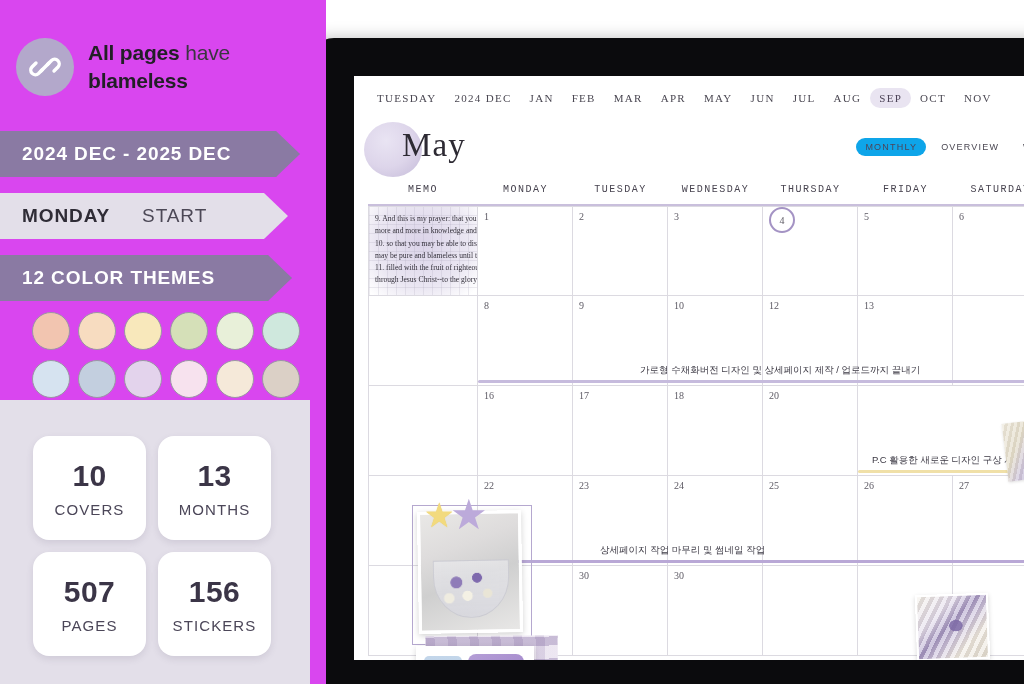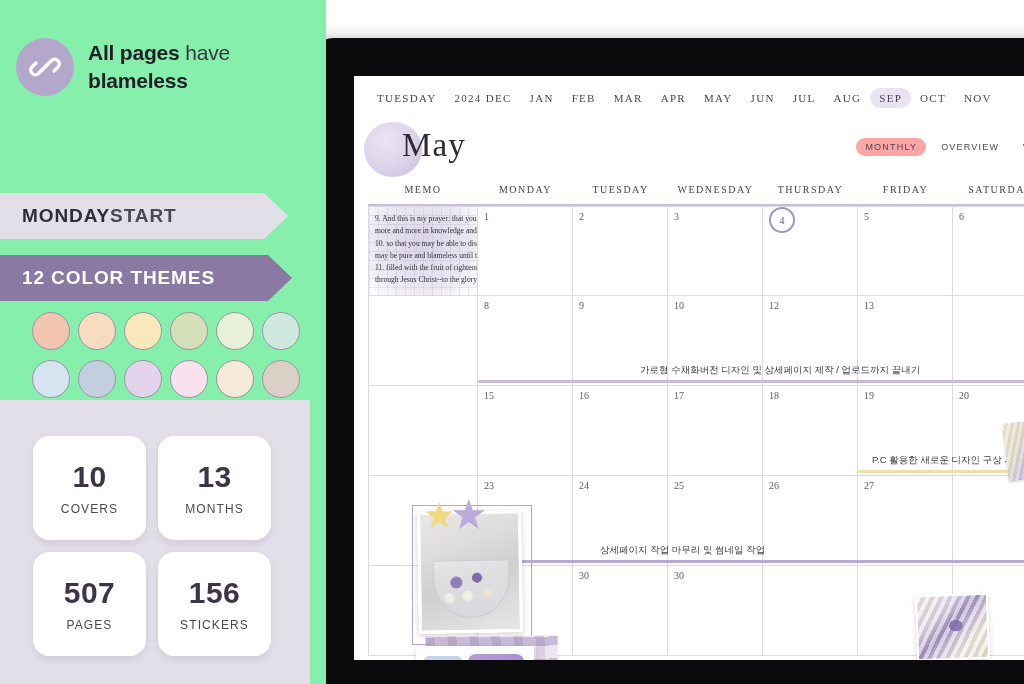--- a/index.html
+++ b/index.html
@@ -7,21 +7,21 @@
   body {
     font-family: "Liberation Sans", sans-serif;
     background: #ffffff;
     position: relative;
   }
 
   
   #promo-panel {
     position: absolute; left: 0; top: 0;
     width: 326px; height: 684px;
-    background: #86efac;
+    background: #d946ef;
     z-index: 5;
   }
   #promo-lower-bg {
     position: absolute; left: 0; top: 400px;
     width: 310px; height: 284px;
     background: #e3dfe9;
   }
 
   
   #hero { position: absolute; left: 16px; top: 38px; width: 290px; display: flex; align-items: center; gap: 14px; }
@@ -42,21 +42,21 @@
     display: flex; align-items: center;
     padding-left: 22px;
     color: #ffffff;
     font-size: 19px; font-weight: bold; letter-spacing: 0.9px;
     clip-path: polygon(0 0, calc(100% - 24px) 0, 100% 50%, calc(100% - 24px) 100%, 0 100%);
     box-shadow: 0 2px 5px rgba(60,50,80,0.18);
   }
   #ribbon-1 { top: 131px; width: 300px; background: #8a7aa3; }
   #ribbon-2 { top: 193px; width: 288px; background: #e3dfe9; color: #2f2c36; }
   #ribbon-3 { top: 255px; width: 292px; background: #8a7aa3; }
-  #ribbon-2 .lt { font-weight: bold; color: #4c4856; }
+  #ribbon-2 .lt { font-weight: normal; color: #4c4856; margin-left: 32px; }
 
   
   #swatch-grid {
     position: absolute; left: 32px; top: 312px;
     display: grid; grid-template-columns: repeat(6, 38px);
     grid-gap: 10px 8px;
   }
   .swatch { width: 38px; height: 38px; border-radius: 50%; border: 1px solid #9b96a5; }
 
   
@@ -64,21 +64,21 @@
     position: absolute; left: 33px; top: 436px;
     display: grid; grid-template-columns: repeat(2, 113px);
     grid-gap: 12px 12px;
   }
   .stat-card {
     width: 113px; height: 104px; background: #ffffff; border-radius: 16px;
     display: flex; flex-direction: column; align-items: center; justify-content: center;
     box-shadow: 0 3px 7px rgba(80,70,100,0.13);
   }
   .stat-num { font-size: 30px; font-weight: bold; color: #3b3547; letter-spacing: 0.4px; }
-  .stat-lbl { font-size: 12px; color: #4b4658; letter-spacing: 1.1px; margin-top: 8px; }
+  .stat-lbl { font-size: 15px; color: #4b4658; letter-spacing: 1.1px; margin-top: 8px; }
 
   
   #tablet {
     position: absolute; left: 308px; top: 38px;
     width: 740px; height: 660px;
     background: #0b0b0d;
     border-radius: 26px 0 0 26px;
     box-shadow: -6px 0 16px rgba(0,0,0,0.25);
     z-index: 2;
   }
@@ -130,27 +130,27 @@
     font-size: 33px; color: #2d2a33; letter-spacing: 1.1px;
   }
   #view-toggles {
     position: absolute; right: 0px; top: 16px;
     display: flex; align-items: center; gap: 6px;
   }
   .view-tab {
     font-size: 9px; letter-spacing: 1.2px; color: #4a4752;
     padding: 4px 9px; border-radius: 10px; white-space: nowrap;
   }
-  .view-tab.active { background: #fca5a5; color: #4d4458; }
+  .view-tab.active { background: #0ea5e9; color: #4d4458; }
 
   
   #calendar { position: absolute; left: 14px; top: 108px; width: 680px; height: 476px; }
   #dow-row { display: grid; grid-template-columns: 110px repeat(6, 95px); height: 20px; }
   .dow {
-    font-family: Liberation Serif, serif;
+    font-family: Liberation Mono, monospace;
     font-size: 10px; letter-spacing: 1.5px; color: #47434f;
     text-align: center;
   }
   #dow-underline { height: 2px; background: #c9bfdc; width: 680px; }
 
   #grid-body { position: relative; }
   .week-row {
     display: grid; grid-template-columns: 110px repeat(6, 95px);
     height: 90px;
     border-bottom: 1px solid #dcdae1;
@@ -300,20 +300,23 @@
           <path d="M12 20 L20 12"></path>
         </g>
       </svg>
     </div>
     <div id="hero-text">
       <div><span class="b">All pages</span><span class="n"> have</span></div>
       <div class="b">blameless</div>
     </div>
   </div>
 
+  <div class="ribbon" id="ribbon-1">
+    <span>2024 DEC - 2025 DEC</span>
+  </div>
   <div class="ribbon" id="ribbon-2">
     <span>MONDAY</span>
       <span class="lt"> START</span>
   </div>
   <div class="ribbon" id="ribbon-3">
     <span>12 COLOR THEMES</span>
   </div>
 
   <div id="swatch-grid">
     <div class="swatch" style="background: rgb(242, 197, 176);"></div>
@@ -446,41 +449,38 @@
               <span class="daynum">12</span>
             </div>
           <div class="cell">
               <span class="daynum">13</span>
             </div>
         </div>
 
         <div class="week-row">
           <div class="cell"></div>
           <div class="cell">
-              <span class="daynum">15</span>
-            </div>
-          <div class="cell">
               <span class="daynum">16</span>
             </div>
           <div class="cell">
               <span class="daynum">17</span>
             </div>
           <div class="cell">
               <span class="daynum">18</span>
             </div>
           <div class="cell">
-              <span class="daynum">19</span>
-            </div>
-          <div class="cell">
               <span class="daynum">20</span>
             </div>
         </div>
 
         <div class="week-row">
           <div class="cell"></div>
+          <div class="cell">
+              <span class="daynum">22</span>
+            </div>
           <div class="cell">
               <span class="daynum">23</span>
             </div>
           <div class="cell">
               <span class="daynum">24</span>
             </div>
           <div class="cell">
               <span class="daynum">25</span>
             </div>
           <div class="cell">

